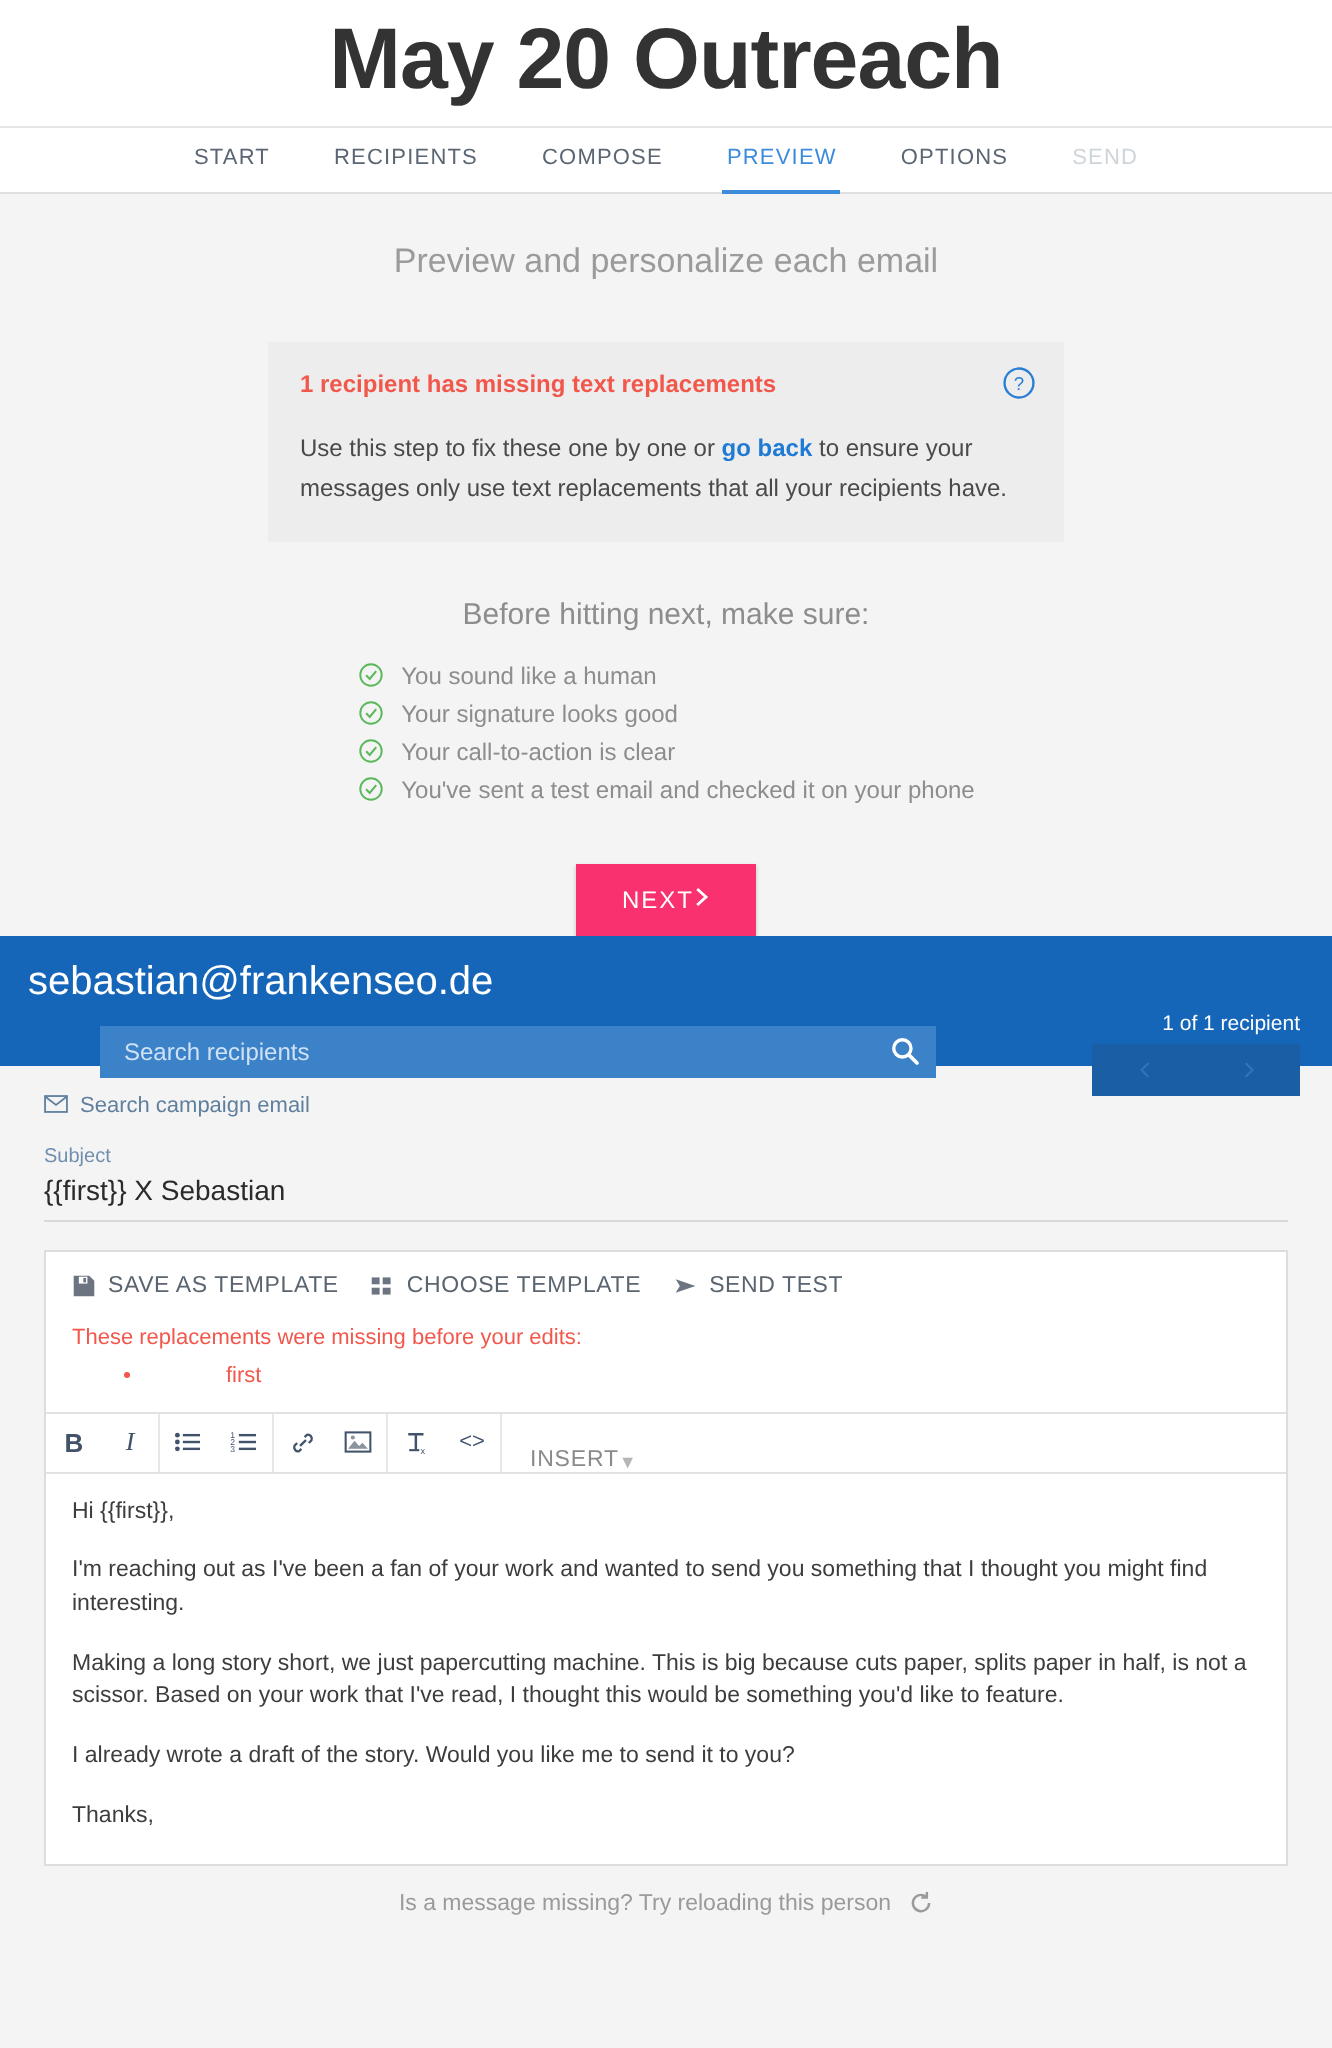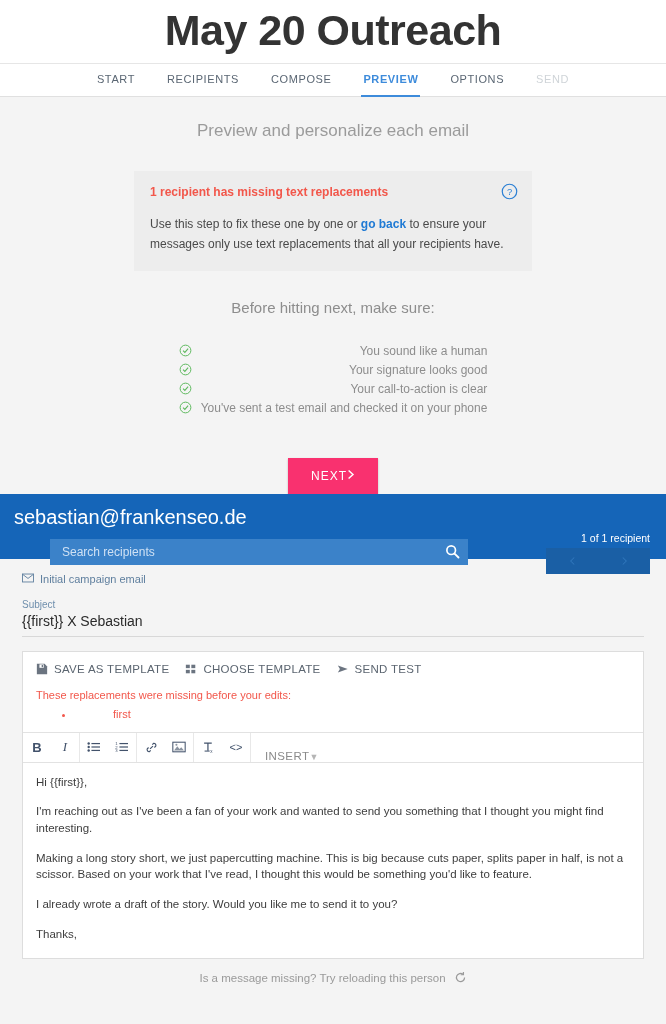--- a/index.html
+++ b/index.html
@@ -44,21 +44,20 @@
     font-size: 11px;
     letter-spacing: 0.6px;
     color: #5a6673;
     padding: 9px 16px 0 16px;
     position: relative;
     cursor: pointer;
     white-space: nowrap;
   }
   .nav-tab.active {
     color: #3d8bdb;
-    font-weight: bold;
   }
   .nav-tab.active::after {
     content: "";
     position: absolute;
     left: 14px;
     right: 14px;
     bottom: -1px;
     height: 2px;
     background: #3d8bdb;
   }
@@ -119,22 +118,22 @@
     text-align: center;
   }
   .checklist-title {
     font-size: 15px;
     color: #8d8d8d;
     margin: 0 0 14px 0;
     font-weight: normal;
   }
   .checklist {
     display: inline-block;
-    text-align: right;
-    margin: 13px;
+    text-align: left;
+    margin: 0;
     padding: 0;
     list-style: none;
   }
   .checklist li {
     font-size: 12px;
     color: #8d8d8d;
     line-height: 17px;
     padding: 0 0 0 22px;
     position: relative;
     margin-bottom: 2px;
@@ -480,21 +479,21 @@
 
 <div class="message-area">
 
   <div class="msg-kind">
     <span class="mail-icon">
       <svg viewBox="0 0 16 12" width="12" height="10">
         <rect x="0.7" y="0.7" width="14.6" height="10.6" fill="none" stroke="#5f7f9e" stroke-width="1.2"></rect>
         <path d="M0.7 1 L8 6.6 L15.3 1" fill="none" stroke="#5f7f9e" stroke-width="1.2"></path>
       </svg>
     </span>
-    <span>Initial campaign email</span>
+    <span>Search campaign email</span>
   </div>
 
   <div class="subject-label">Subject</div>
   <div class="subject-value">{{first}} X Sebastian</div>
 
   <div class="editor-card">
 
     <div class="editor-top">
       <div class="tpl-btn">
         <span class="tpl-icon">

